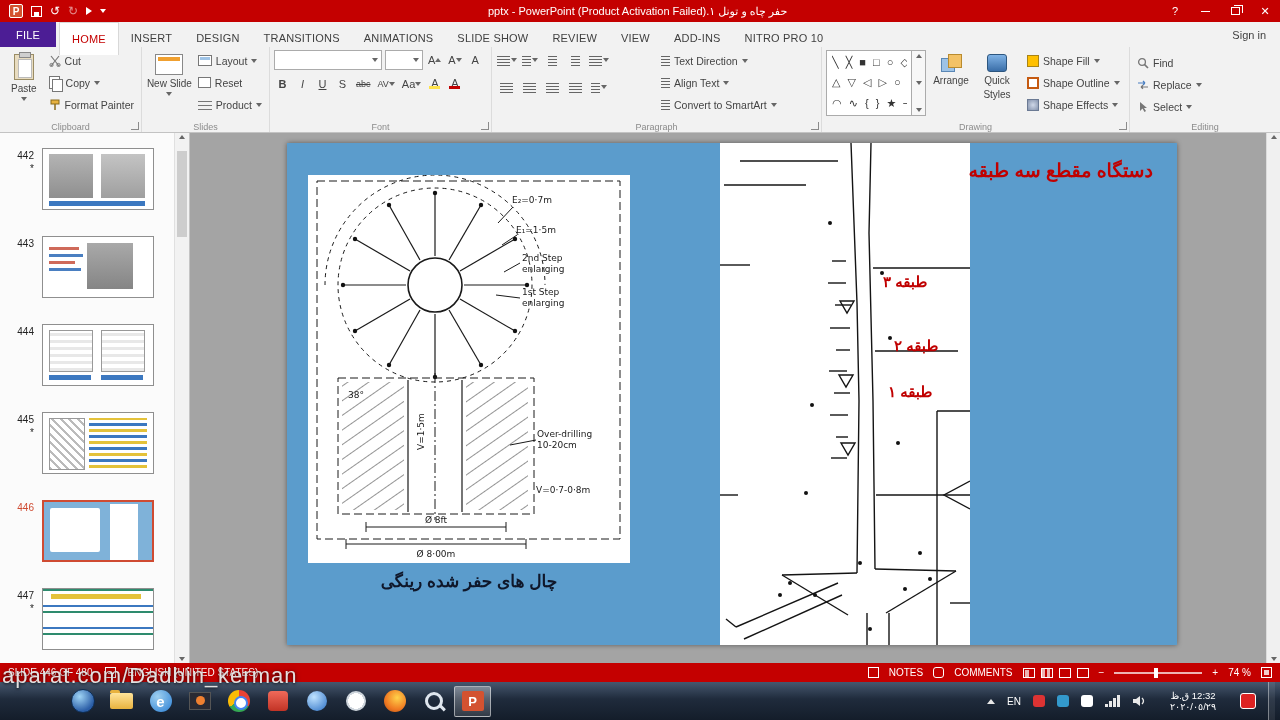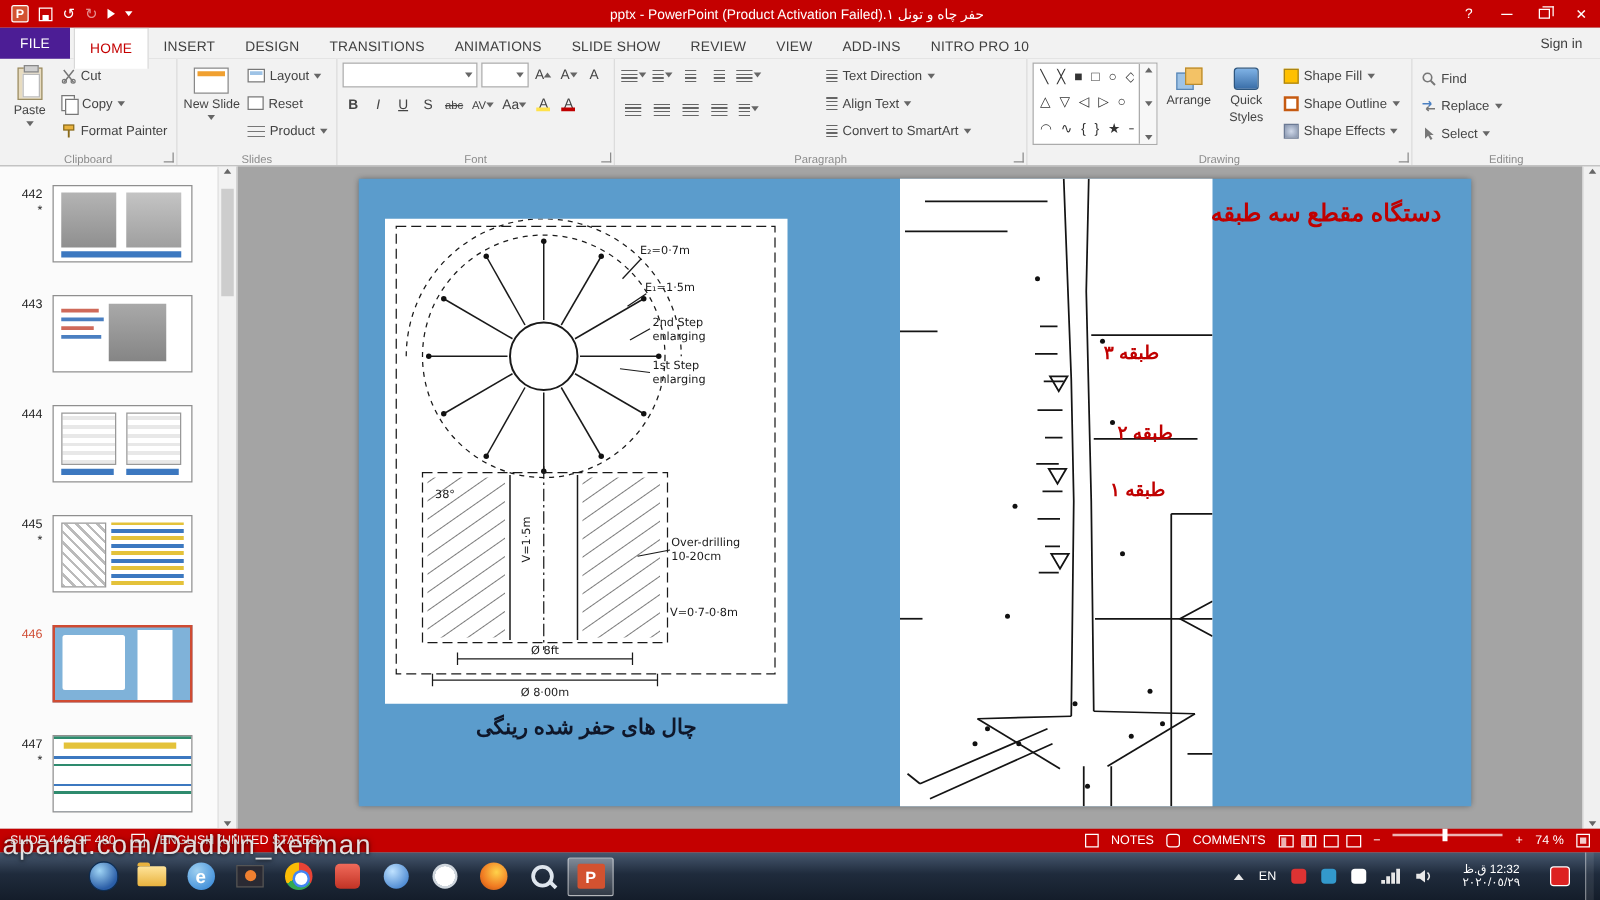--- a/index.html
+++ b/index.html
@@ -102,21 +102,21 @@
   .panel-left{position:absolute;left:21px;top:32px;width:322px;height:388px;background:#fff}
   .panel-right{position:absolute;left:433px;top:0;width:250px;height:502px;background:#fff}
   .caption{position:absolute;left:21px;top:428px;width:322px;text-align:center;color:#0f172a;font-weight:bold;font-size:17px;direction:rtl}
   .heading{position:absolute;top:16px;right:24px;color:#c00000;font-weight:bold;font-size:19px;direction:rtl}
   .floor{position:absolute;color:#c00000;font-weight:bold;font-size:15px;direction:rtl}
   .floor3{left:596px;top:130px}.floor2{left:607px;top:194px}.floor1{left:601px;top:240px}
   .diagram text{font-family:"DejaVu Sans",sans-serif;font-size:9px;fill:#1a1a1a}
 
   
   .statusbar{position:absolute;left:0;top:663px;right:0;height:19px;background:#c40000;color:#fff;display:flex;align-items:center;font-size:10px;padding:0 8px;gap:12px;z-index:10}
-  .sb-right{margin-left:auto;display:flex;gap:10px}
+  .sb-right{margin-left:auto;display:flex;align-items:center;gap:10px}
   .sb-ic{width:11px;height:11px;border:1px solid #fff;display:inline-block}
   .sb-ic.book{background:linear-gradient(#fff,#fff) 2px 5px/6px 1px no-repeat}
   .sb-ic.bubble{border-radius:3px}
   .viewbtns{display:flex;gap:6px;align-items:center}
   .vb{width:12px;height:10px;border:1px solid #fff;background:linear-gradient(rgba(255,255,255,.7),rgba(255,255,255,.7)) 1px 1px/4px 7px no-repeat}
   .vb.grid{background:repeating-linear-gradient(90deg,rgba(255,255,255,.7) 0 3px,transparent 3px 5px)}
   .vb.plain{background:none}
   .zoom-slider{width:88px;height:2px;background:rgba(255,255,255,.7);position:relative}
   .zoom-thumb{position:absolute;left:40px;top:-4px;width:4px;height:10px;background:#fff}
   .fit-ic{width:11px;height:11px;border:1px solid #fff;background:linear-gradient(rgba(255,255,255,.8),rgba(255,255,255,.8)) 2px 2px/5px 5px no-repeat}

